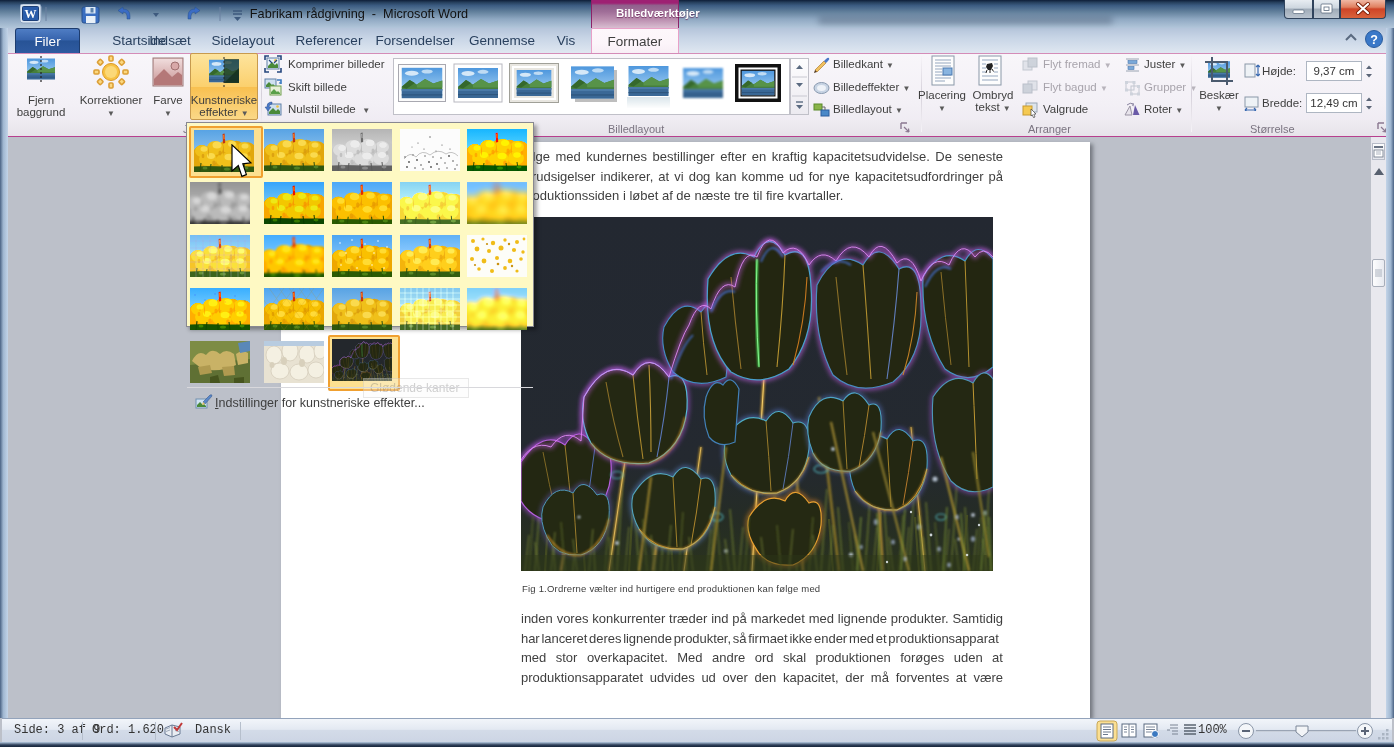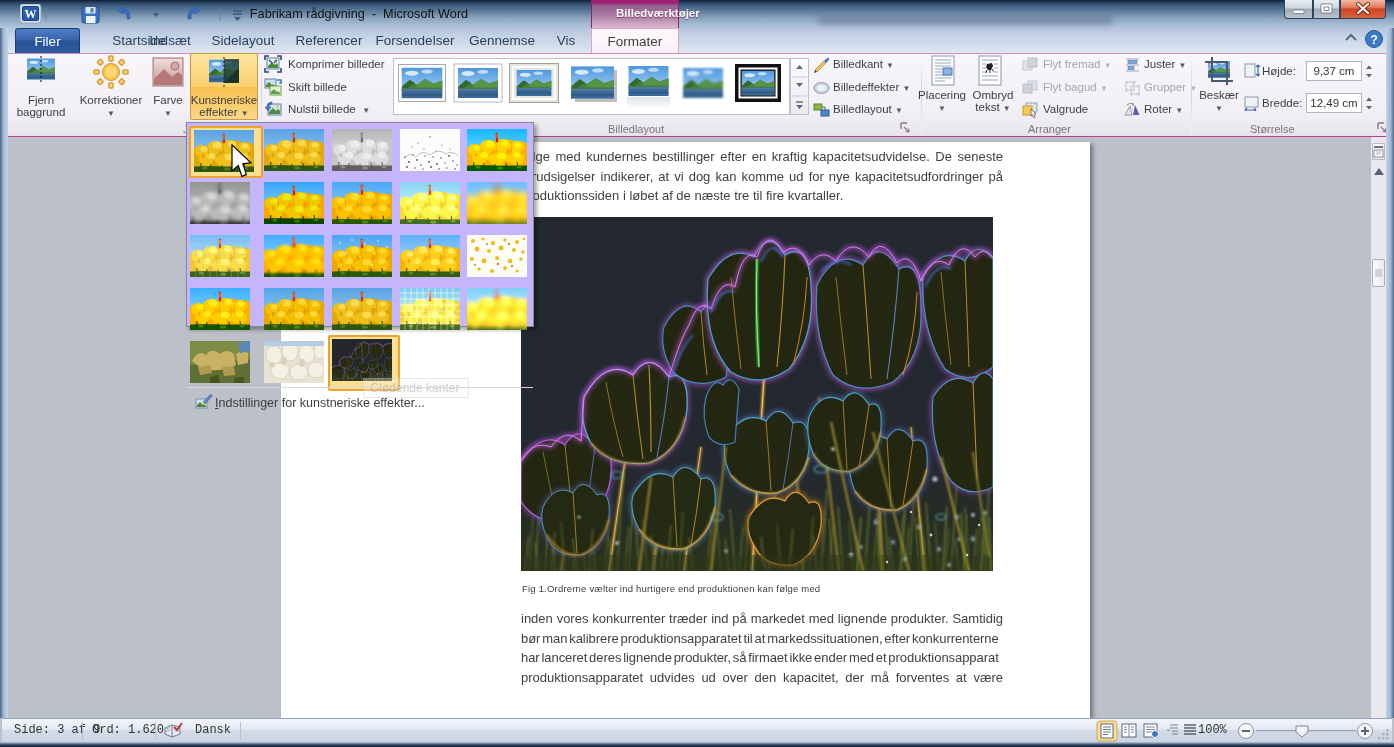--- a/index.html
+++ b/index.html
@@ -50,21 +50,21 @@
   
   #status{position:absolute;left:2px;top:718px;width:1390px;height:24px;
     background:linear-gradient(#f2f5fa 0%,#e3e9f2 45%,#d3dbe8 50%,#ccd5e4 100%);border-top:1px solid #93a3bb;box-sizing:border-box;
     font-size:12px;color:#333;font-family:Liberation Mono, monospace;}
   .ssep{position:absolute;top:3px;width:1px;height:18px;background:#b6bfcc;}
   
   #bord-l{position:absolute;left:0;top:28px;width:8px;height:690px;background:linear-gradient(90deg,#4a6283,#9fb6d0 40%,#c3d4e8);}
   #bord-r{position:absolute;left:1386px;top:28px;width:8px;height:690px;background:linear-gradient(90deg,#c3d4e8,#9fb6d0 60%,#4a6283);}
   #bord-b{position:absolute;left:0;top:742px;width:1394px;height:5px;background:linear-gradient(#b8cce2,#2c3e58 60%,#17253a);}
   
-  #gallery{position:absolute;left:186px;top:122px;width:348px;height:205px;background:#c4b5fd;
+  #gallery{position:absolute;left:186px;top:122px;width:348px;height:205px;background:#fef9c3;
     border:1px solid #888890;box-sizing:border-box;box-shadow:3px 3px 4px rgba(0,0,0,.35);}
   .thumb{position:absolute;width:60px;height:42px;overflow:hidden;}
   .sel{position:absolute;border:2px solid #f0a030;background:#fce090;border-radius:2px;}
 </style></head>
 <body>
 <div id="win">
   <svg width="0" height="0" style="position:absolute;">
     <defs>
       <linearGradient id="skyg" x1="0" y1="0" x2="0" y2="1">
         <stop offset="0" stop-color="#4e97dd"></stop>
@@ -752,22 +752,22 @@
             <path d="M422 354 L426 290"></path>
             <path d="M444 354 L440 296"></path>
         <path d="M460 354 L464 294"></path>
             <path d="M470 354 L468 300"></path>
       </g>
       </g>
     </svg>
     <div class="abs" style="left:514px;top:446px;font-size:9.5px;color:#3c3c3c;letter-spacing:0.2px;">Fig 1.Ordrerne vælter ind hurtigere end produktionen kan følge med</div>
     <div class="para" style="left:513px;top:472px;">
       <div style="word-spacing:0.22px;">inden vores konkurrenter træder ind på markedet med lignende produkter. Samtidig</div>
-      <div style="word-spacing:-1.71px;letter-spacing:-0.05px;">bør man kalibrere produktionsapparatet til at markedssituationen, efter konkurrenterne</div>
       <div style="word-spacing:-1.77px;letter-spacing:-0.05px;">har lanceret deres lignende produkter, så firmaet ikke ender med et produktionsapparat</div>
+      <div style="word-spacing:5.85px;">med stor overkapacitet. Med andre ord skal produktionen forøges uden at</div>
       <div style="word-spacing:3.11px;">produktionsapparatet udvides ud over den kapacitet, der må forventes at være</div>
     </div>
     <div id="scroll">
       <div class="abs" style="left:1px;top:6px;width:13px;height:17px;background:linear-gradient(#fcfcfd,#e4e6ec);border:1px solid #b8bcc8;box-sizing:border-box;">
         <svg width="11" height="15" viewBox="0 0 11 15">
             <rect x="1" y="2" width="9" height="2" fill="#6a7484"></rect>
             <rect x="1" y="6" width="9" height="7" fill="#fff" stroke="#6a7484" stroke-width=".8"></rect>
             <path d="M3 8 h5 M3 10 h5" stroke="#8a94a4" stroke-width=".7"></path>
           </svg>
       </div>

